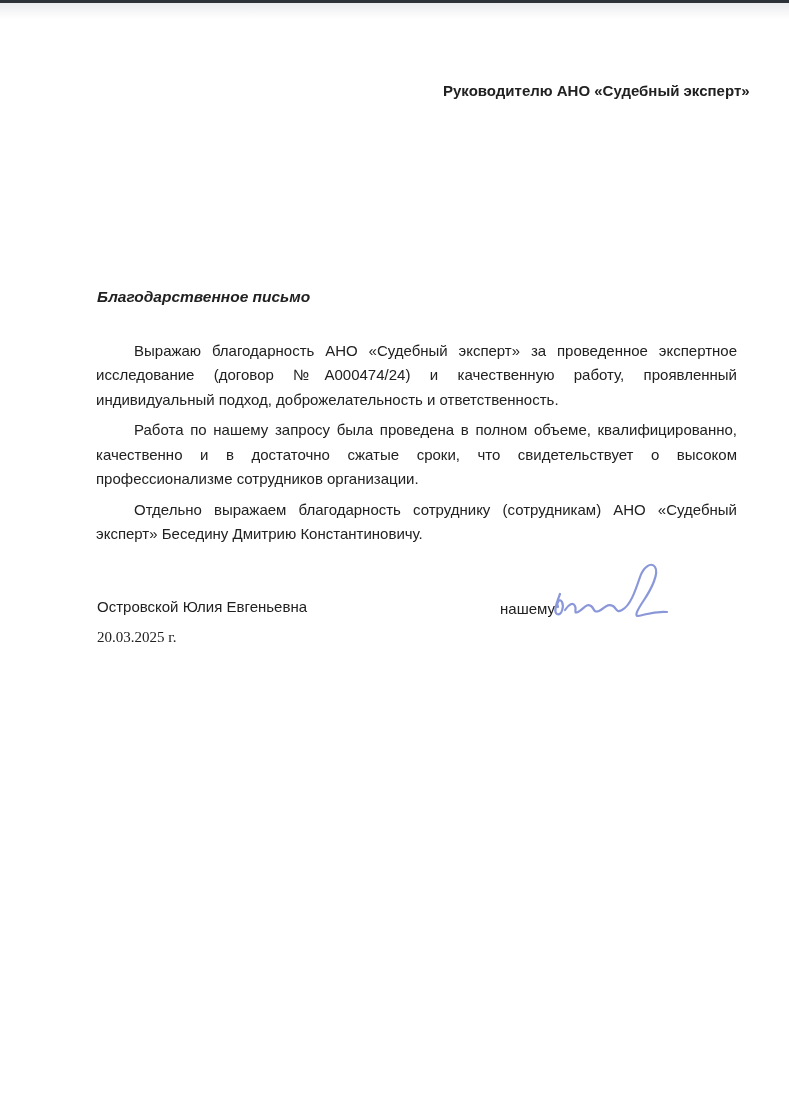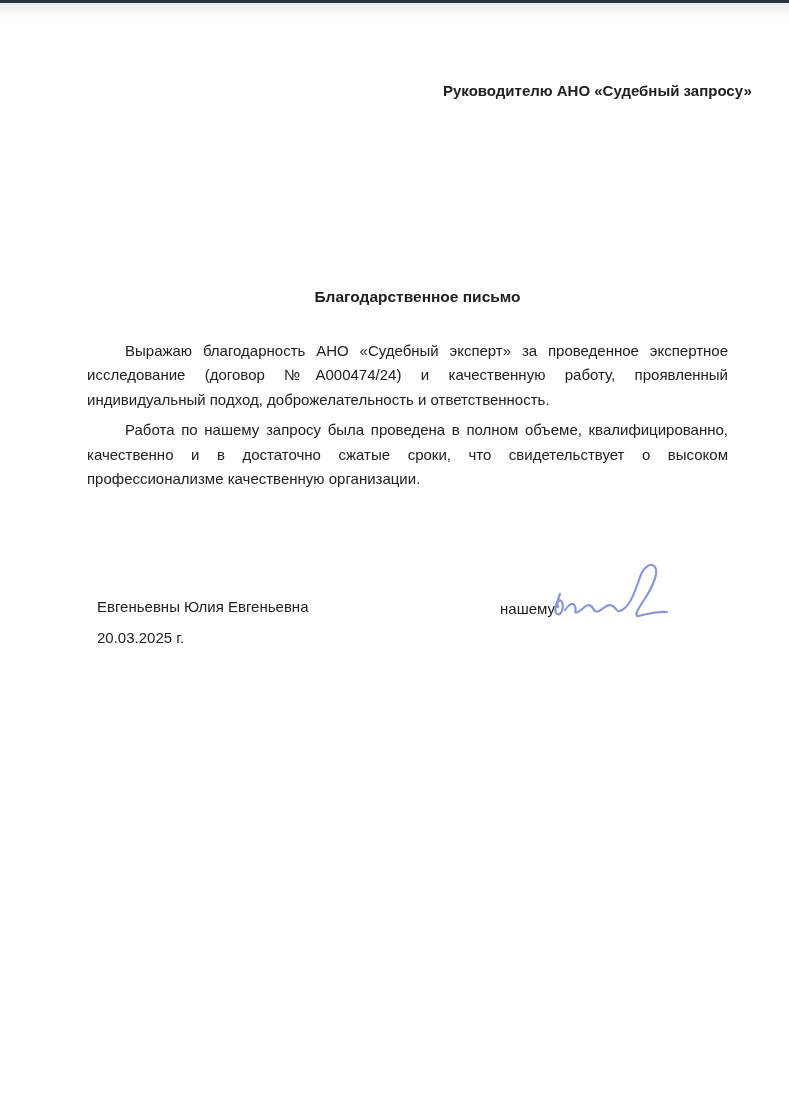--- a/index.html
+++ b/index.html
@@ -24,67 +24,68 @@
 
   .recipient-block {
     position:absolute; left:443px; top:72px;
     font-size:15px; font-weight:bold; line-height:37px;
     white-space:nowrap;
   }
   .recipient-line2 { padding-left:5px; }
 
   .letter-title {
     position:absolute; left:97px; top:288px; width:641px;
-    text-align:center; font-size:15.5px; font-weight:bold;
+    font-size:15.5px; font-weight:bold;font-style:italic;
   }
 
   .letter-body {
-    position:absolute; left:87px; top:339px; width:641px;
+    position:absolute; left:96px; top:339px; width:641px;
     font-size:15px; line-height:24.3px; text-align:justify;
   }
   .letter-body p { margin:0 0 6.5px 0; text-indent:38px; }
 
   .signature-row {
     position:absolute; left:97px; top:598px; width:641px; height:20px;
     font-size:15px;
   }
   .signatory-name { position:absolute; left:0; top:0; white-space:nowrap; }
   .signature-label { position:absolute; left:403px; top:2px; white-space:nowrap; }
 
   .handwritten-signature {
     position:absolute; left:549px; top:560px;
     width:126px; height:72px;
   }
 
   .date-line {
     position:absolute; left:97px; top:629px;
-    font-size:15px; white-space:nowrap;
+    font-size:15px; white-space:nowrap;font-family:Liberation Serif, serif;
   }
 </style>
 </head>
 <body>
 
 <div class="page">
 
   <div class="top-edge"></div>
   <div class="top-fade"></div>
 
   <div class="recipient-block">
-    <div class="recipient-line1">Руководителю АНО «Судебный запросу»</div>
+    <div class="recipient-line1">Руководителю АНО «Судебный эксперт»</div>
   </div>
 
   <div class="letter-title">Благодарственное письмо</div>
 
   <div class="letter-body">
     <p>Выражаю благодарность АНО «Судебный эксперт» за проведенное экспертное исследование (договор №А000474/24) и качественную работу, проявленный индивидуальный подход, доброжелательность и ответственность.</p>
-    <p>Работа по нашему запросу была проведена в полном объеме, квалифицированно, качественно и в достаточно сжатые сроки, что свидетельствует о высоком профессионализме качественную организации.</p>
+    <p>Работа по нашему запросу была проведена в полном объеме, квалифицированно, качественно и в достаточно сжатые сроки, что свидетельствует о высоком профессионализме сотрудников организации.</p>
+    <p>Отдельно выражаем благодарность сотруднику (сотрудникам) АНО «Судебный эксперт» Беседину Дмитрию Константиновичу.</p>
   </div>
 
   <div class="signature-row">
-    <span class="signatory-name">Евгеньевны Юлия Евгеньевна</span>
+    <span class="signatory-name">Островской Юлия Евгеньевна</span>
     <span class="signature-label">нашему</span>
   </div>
 
   <svg class="handwritten-signature" viewBox="0 0 126 72" xmlns="http://www.w3.org/2000/svg">
     <path d="M11,34 C8,42 4,52 8,54 C13,56 15,46 13,42 C11,38 7,42 9,47
              M16,50 C20,44 24,42 26,46 C28,50 24,54 29,52
              C35,49 37,43 42,46 C46,49 44,53 50,51
              C56,48 58,43 64,46 C68,49 67,53 73,50
              C81,46 86,32 91,17 C94,8 102,1 106,7
              C110,13 103,28 95,40 C89,49 85,56 89,56

